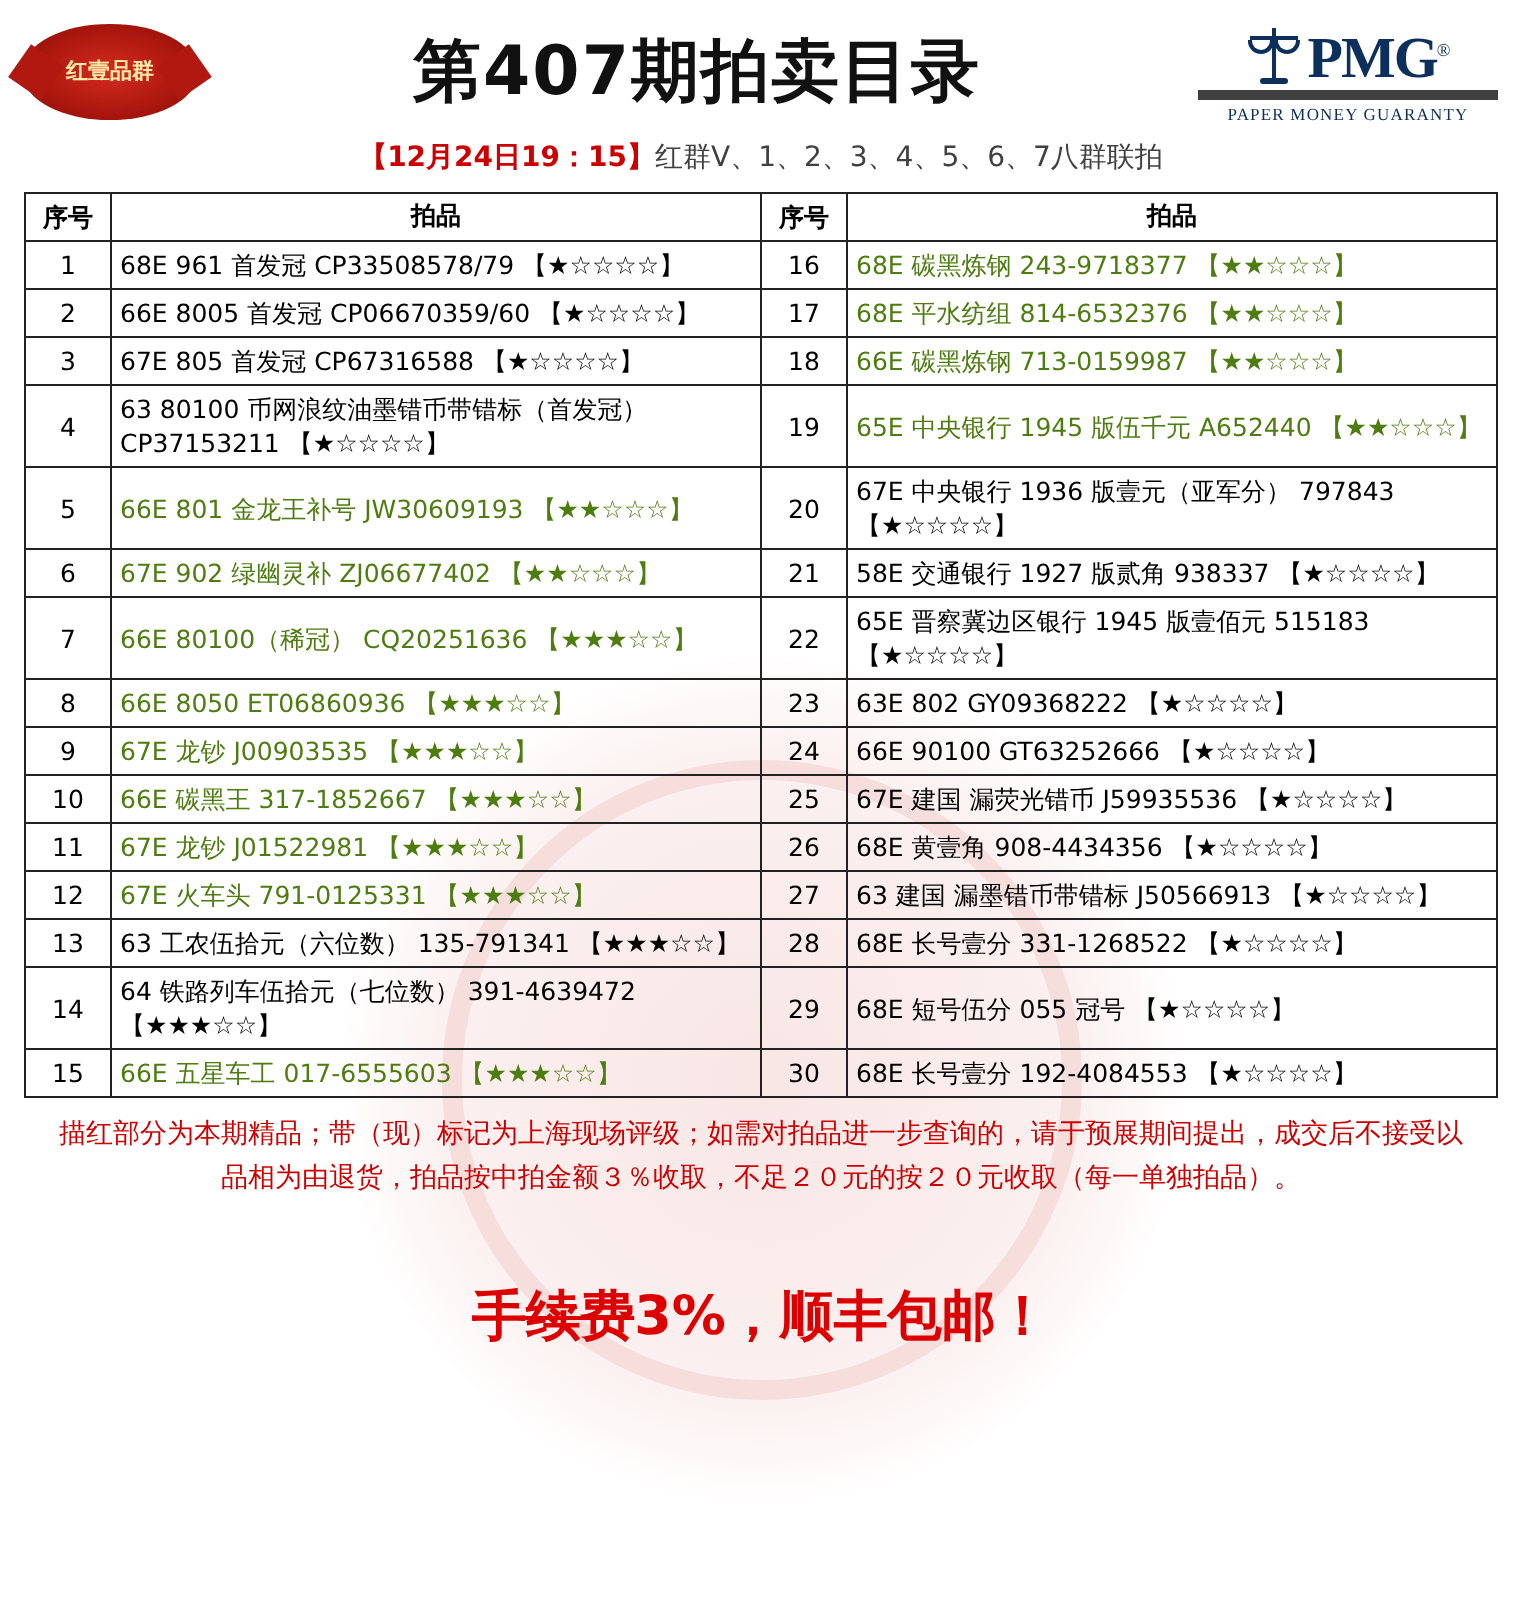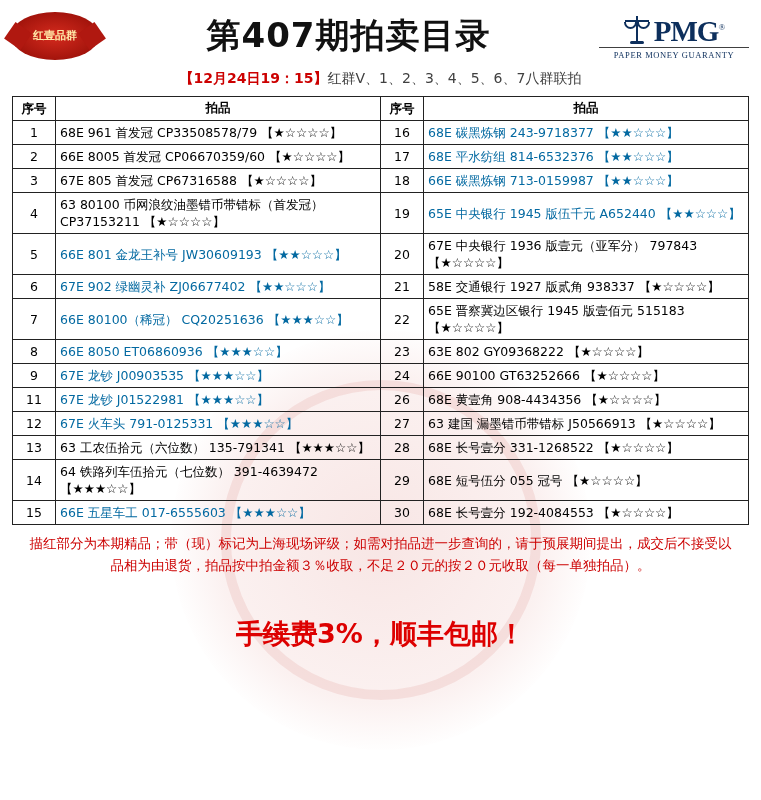--- a/index.html
+++ b/index.html
@@ -86,21 +86,21 @@
   .logo-right .scales .pan-l{position:absolute;left:0;top:8px;width:9px;height:5px;border:2px solid #0d2f5c;border-top:none;border-radius:0 0 9px 9px;}
   .logo-right .scales .pan-r{position:absolute;right:0;top:8px;width:9px;height:5px;border:2px solid #0d2f5c;border-top:none;border-radius:0 0 9px 9px;}
   .logo-right .scales .base{position:absolute;left:6px;bottom:0;width:14px;height:3px;background:#0d2f5c;border-radius:2px;}
   .logo-right .pmg{
     font-size:29px;font-weight:bold;letter-spacing:-1px;line-height:30px;
     font-family:"Liberation Serif","DejaVu Serif",serif;
   }
   .logo-right .reg{font-size:9px;vertical-align:super;font-weight:normal;}
   .logo-right .sub{
     font-size:8.5px;letter-spacing:.6px;margin-top:1px;
-    border-top:1px solid #404040;padding-top:2px;
+    border-top:5px solid #404040;padding-top:2px;
     font-family:"Liberation Serif","DejaVu Serif",serif;
   }
 
   
   .subtitle{
     text-align:center;
     font-size:14px;
     margin:4px 0 8px 0;
     font-family:"DejaVu Sans",sans-serif;
   }
@@ -119,21 +119,21 @@
     border:1px solid #222;
     font-size:12.5px;
     font-family:"DejaVu Sans",sans-serif;
     padding:3px 4px;
     vertical-align:middle;
   }
   th.seq{width:34px;text-align:center;font-size:15px;font-weight:bold;line-height:16px;}
   th.item{text-align:center;font-size:15px;font-weight:bold;}
   td.seq{width:34px;text-align:center;font-size:12.5px;}
   td.item{text-align:left;padding-left:8px;line-height:17px;}
-  .hl{color:#0369a1;}
+  .hl{color:#4d7c0f;}
 
   
   .notes{
     width:737px;margin:7px auto 0 auto;
     color:#cc0000;
     font-size:13.5px;
     line-height:22px;
     text-align:center;
     font-family:"DejaVu Sans",sans-serif;
   }
@@ -240,20 +240,26 @@
           <td class="seq">23</td>
           <td class="item">63E  802 GY09368222 【★☆☆☆☆】</td>
         </tr>
         <tr>
           <td class="seq">9</td>
           <td class="item hl">67E  龙钞 J00903535 【★★★☆☆】</td>
           <td class="seq">24</td>
           <td class="item">66E  90100 GT63252666 【★☆☆☆☆】</td>
         </tr>
         <tr>
+          <td class="seq">10</td>
+          <td class="item hl">66E 碳黑王 317-1852667 【★★★☆☆】</td>
+          <td class="seq">25</td>
+          <td class="item">67E  建国  漏荧光错币 J59935536 【★☆☆☆☆】</td>
+        </tr>
+        <tr>
           <td class="seq">11</td>
           <td class="item hl">67E  龙钞 J01522981 【★★★☆☆】</td>
           <td class="seq">26</td>
           <td class="item">68E  黄壹角 908-4434356 【★☆☆☆☆】</td>
         </tr>
         <tr>
           <td class="seq">12</td>
           <td class="item hl">67E  火车头 791-0125331 【★★★☆☆】</td>
           <td class="seq">27</td>
           <td class="item">63  建国  漏墨错币带错标 J50566913 【★☆☆☆☆】</td>

